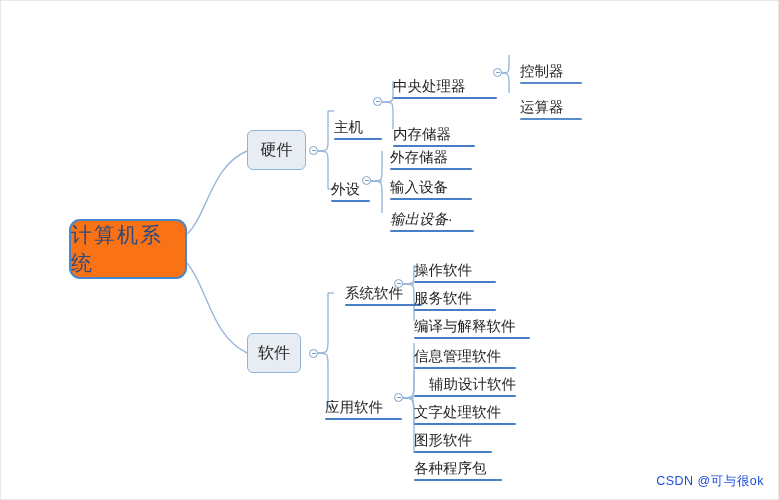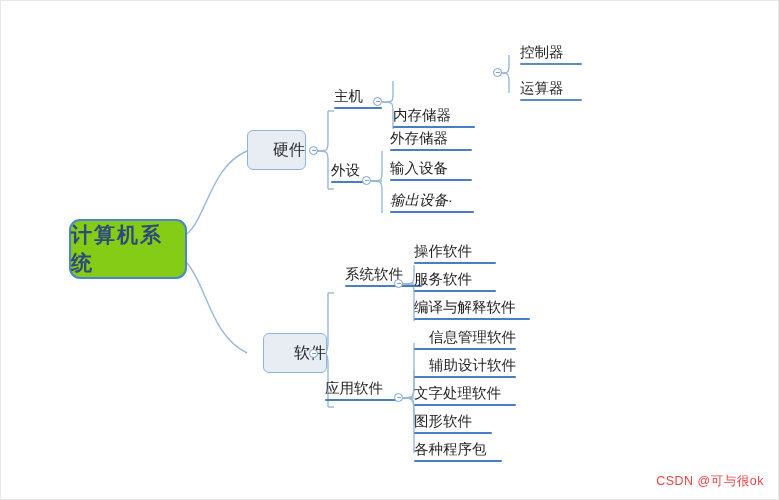--- a/index.html
+++ b/index.html
@@ -6,54 +6,55 @@
   body{font-family:"Liberation Sans","DejaVu Sans",sans-serif;}
   #canvas{
     position:relative;width:779px;height:500px;background:#ffffff;
     border:1px solid #e8e8e8;box-sizing:border-box;overflow:hidden;
   }
   #wires{position:absolute;left:0;top:0;width:779px;height:500px;}
 
   
   .root-node{
     position:absolute;box-sizing:border-box;
-    background:#84cc16;border:2.5px solid #4a86c8;border-radius:11px;
+    background:#f97316;border:2.5px solid #4a86c8;border-radius:11px;
     display:flex;align-items:center;justify-content:center;
-    color:#2e4a7d;font-weight:bold;letter-spacing:2px;
+    color:#2e4a7d;font-weight:normal;letter-spacing:2px;
   }
   
   .l1-node{
     position:absolute;box-sizing:border-box;
     background:#e8edf3;border:1.3px solid #8fb4da;border-radius:6px;
-    display:flex;align-items:center;justify-content:flex-end;
+    display:flex;align-items:center;justify-content:center;
     color:#2a2a2a;
   }
   
   .label-node{
     position:absolute;white-space:nowrap;color:#1f1f1f;
     line-height:1;
+    margin-top:19px;
   }
   .label-node .txt{display:block;}
   .label-node .rule{
     display:block;height:2.4px;background:#4a7ec4;margin-top:3px;border-radius:1px;
   }
   .label-node.thin .rule{background:#5a8ccb;}
 
   
   .toggle{
     position:absolute;width:9px;height:9px;border-radius:50%;
     border:1.2px solid #7ba3d0;background:#ffffff;box-sizing:border-box;
   }
   .toggle::before{
     content:"";position:absolute;left:1.5px;top:3px;width:4px;height:1.2px;
     background:#7ba3d0;
   }
 
   .watermark{
-    position:absolute;right:14px;bottom:9px;color:#ef4444;
+    position:absolute;right:14px;bottom:9px;color:#1d4ed8;
     font-size:12.5px;letter-spacing:.5px;white-space:nowrap;
   }
 </style>
 </head>
 <body>
 
 <div id="canvas">
 
   <svg id="wires" viewBox="0 0 779 500" xmlns="http://www.w3.org/2000/svg">
     <g fill="none" stroke="#9ab8dc" stroke-width="1.4">
@@ -97,26 +98,30 @@
 
   <div class="root-node" style="left:68px;top:218px;width:118px;height:60px;font-size:21px;">
     <span>计算机系统</span>
   </div>
 
   <div class="l1-node" style="left:246px;top:129px;width:59px;height:40px;font-size:16px;">
     <span>硬件</span>
   </div>
   <div class="toggle" style="left:308px;top:145px;"></div>
 
-  <div class="label-node" style="left:333px;top:88px;font-size:14.5px;">
+  <div class="label-node" style="left:333px;top:100px;font-size:14.5px;">
     <span class="txt">主机</span>
     <span class="rule" style="width:48px;"></span>
   </div>
   <div class="toggle" style="left:372px;top:96px;"></div>
 
+  <div class="label-node" style="left:392px;top:59px;font-size:14.5px;">
+    <span class="txt">中央处理器</span>
+    <span class="rule" style="width:104px;"></span>
+  </div>
   <div class="toggle" style="left:492px;top:67px;"></div>
 
   <div class="label-node thin" style="left:519px;top:44px;font-size:14.5px;">
     <span class="txt">控制器</span>
     <span class="rule" style="width:62px;"></span>
   </div>
 
   <div class="label-node thin" style="left:519px;top:80px;font-size:14.5px;">
     <span class="txt">运算器</span>
     <span class="rule" style="width:62px;"></span>
@@ -141,21 +146,21 @@
   <div class="label-node" style="left:389px;top:130px;font-size:14.5px;">
     <span class="txt">外存储器</span>
     <span class="rule" style="width:82px;"></span>
   </div>
 
   <div class="label-node" style="left:389px;top:192px;font-size:14.5px;font-style:italic;">
     <span class="txt">输出设备·</span>
     <span class="rule" style="width:84px;"></span>
   </div>
 
-  <div class="l1-node" style="left:262px;top:332px;width:64px;height:40px;font-size:16px;">
+  <div class="l1-node" style="left:246px;top:332px;width:54px;height:40px;font-size:16px;">
     <span>软件</span>
   </div>
   <div class="toggle" style="left:308px;top:348px;"></div>
 
   <div class="label-node" style="left:344px;top:266px;font-size:14.5px;">
     <span class="txt">系统软件</span>
     <span class="rule" style="width:77px;"></span>
   </div>
   <div class="toggle" style="left:393px;top:278px;"></div>
 
@@ -173,21 +178,21 @@
     <span class="txt">编译与解释软件</span>
     <span class="rule" style="width:116px;"></span>
   </div>
 
   <div class="label-node" style="left:324px;top:380px;font-size:14.5px;">
     <span class="txt">应用软件</span>
     <span class="rule" style="width:77px;"></span>
   </div>
   <div class="toggle" style="left:393px;top:392px;"></div>
 
-  <div class="label-node" style="left:413px;top:329px;font-size:14.5px;text-align:right;">
+  <div class="label-node" style="left:413px;top:329px;font-size:14.5px;">
     <span class="txt">信息管理软件</span>
     <span class="rule" style="width:102px;"></span>
   </div>
 
   <div class="label-node" style="left:413px;top:357px;font-size:14.5px;text-align:right;">
     <span class="txt">辅助设计软件</span>
     <span class="rule" style="width:102px;"></span>
   </div>
 
   <div class="label-node" style="left:413px;top:385px;font-size:14.5px;">

